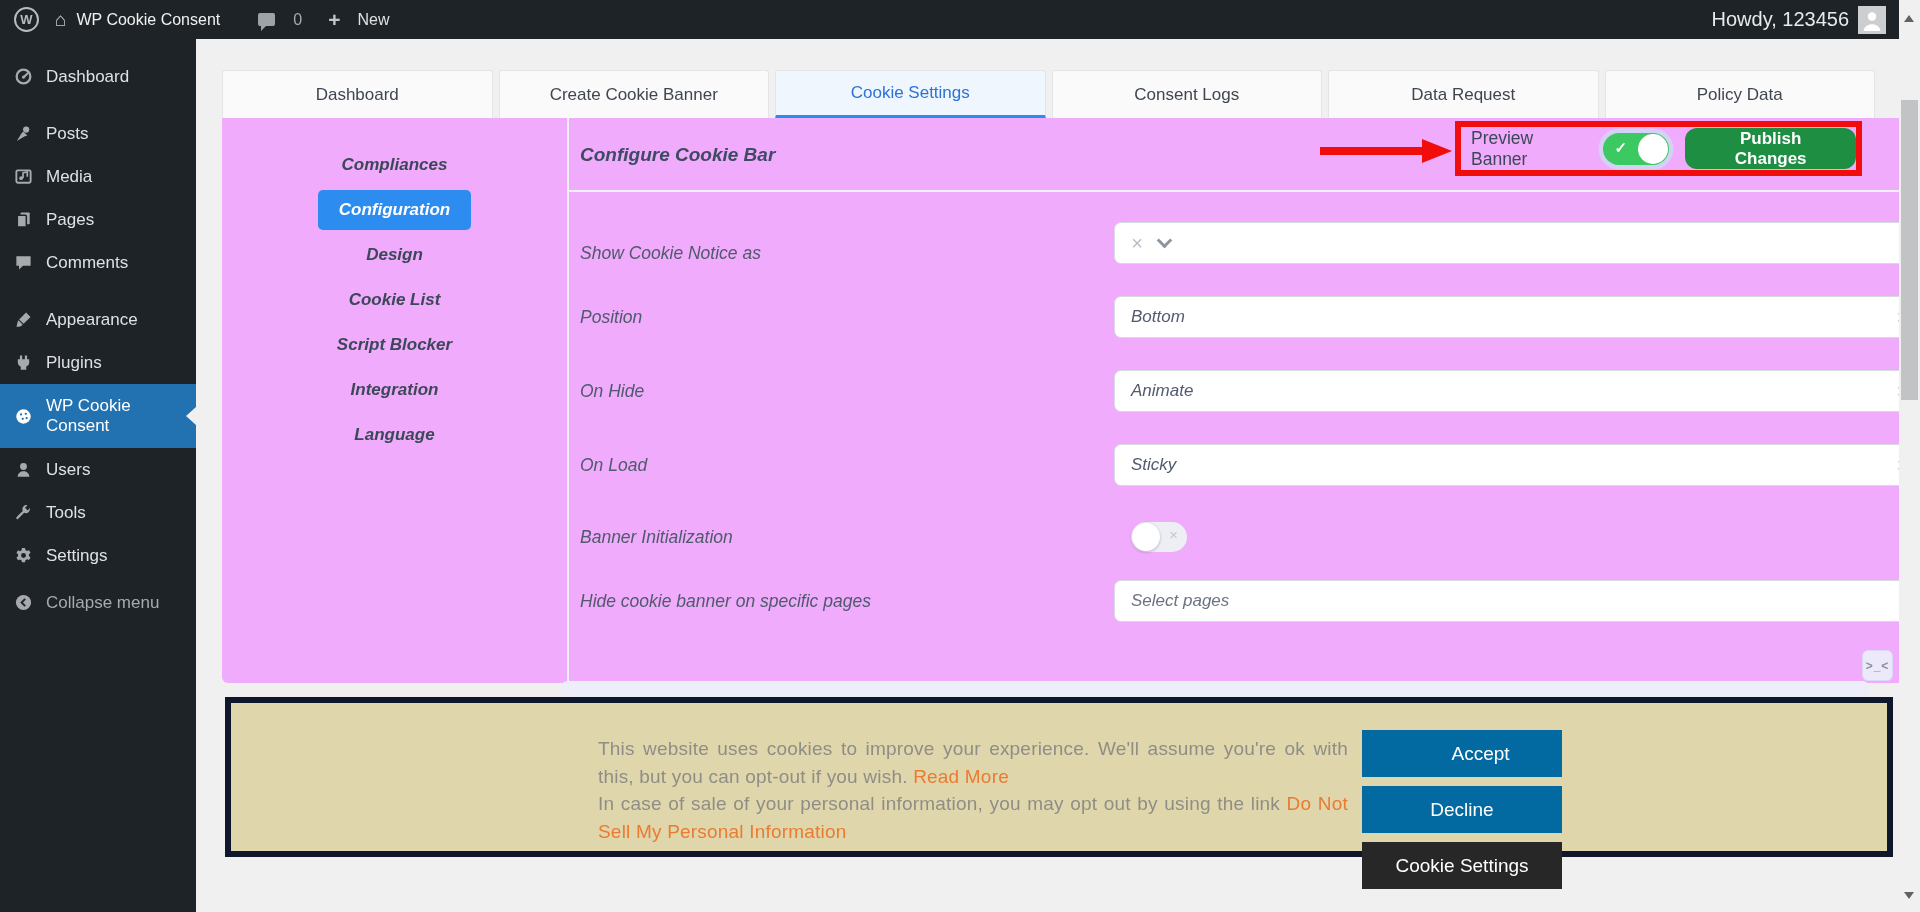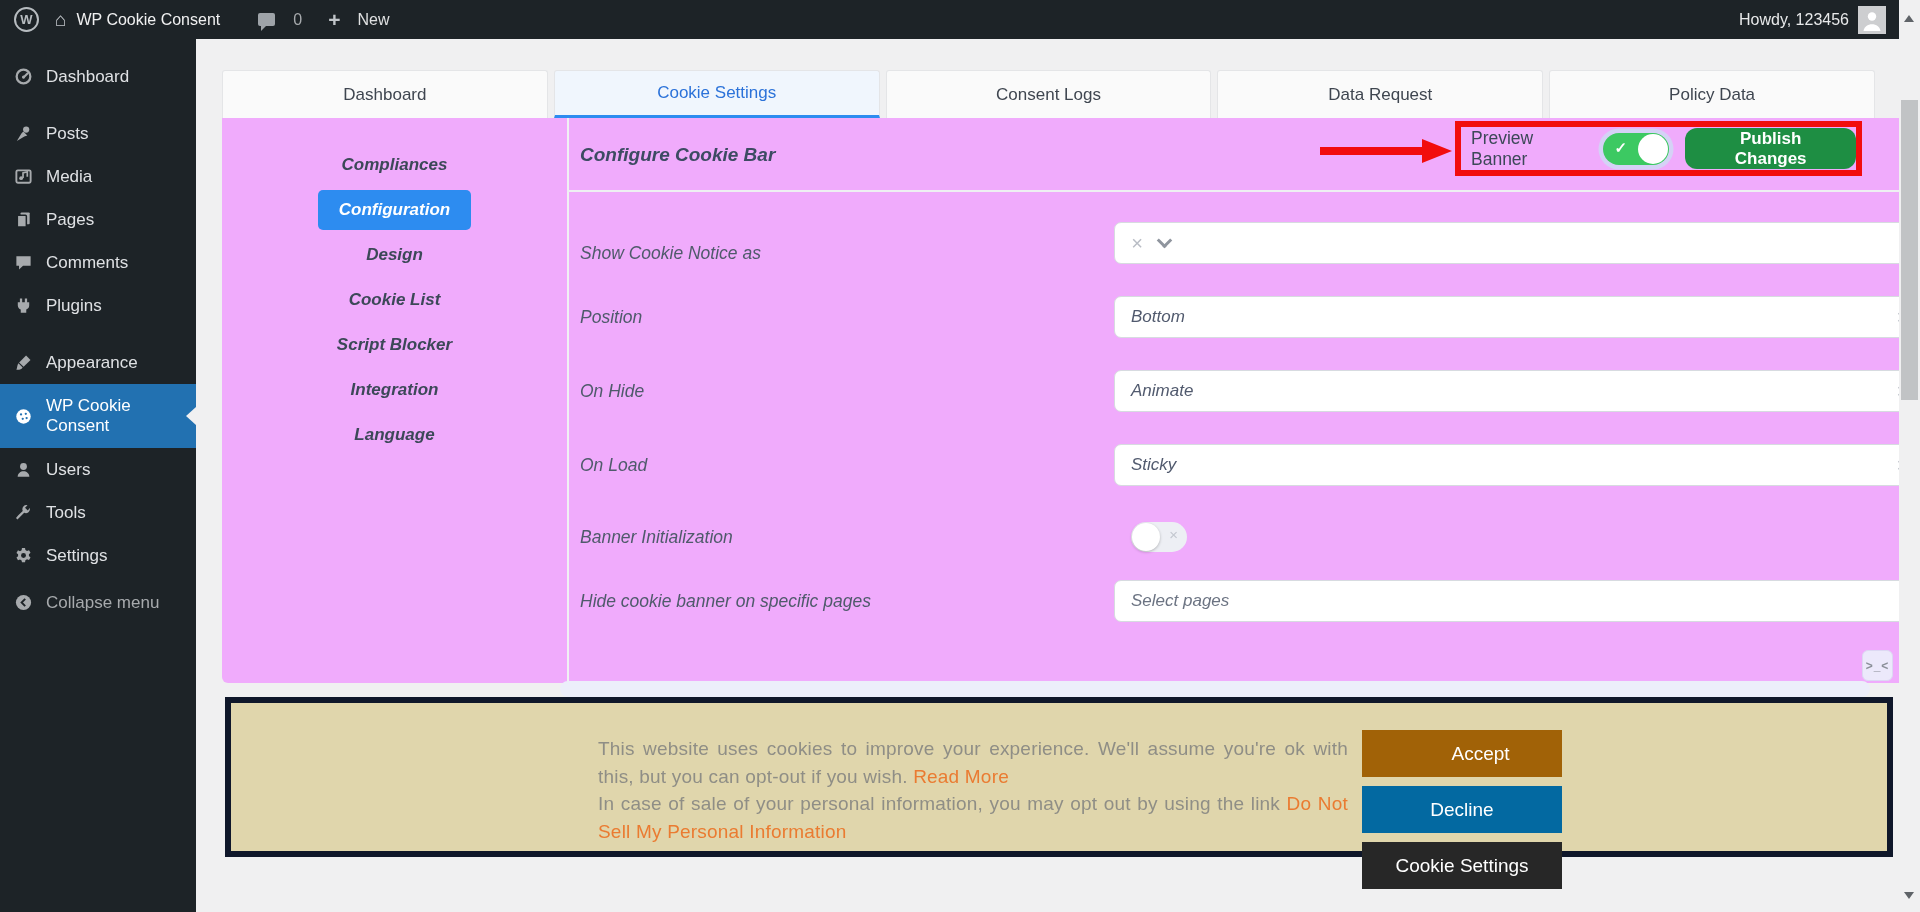--- a/index.html
+++ b/index.html
@@ -14,21 +14,21 @@
     display:flex; align-items:center; justify-content:center; font-size:13px; font-weight:700;
     color:#b7bcc0; margin-right:6px; }
   .home-glyph { font-size:19px; color:#c1c5c9; line-height:1; }
   .site-name { color:#f0f0f1; margin-right:22px; }
   .bubble { width:17px; height:13px; background:#9ea3a8; border-radius:2px; position:relative; margin-left:6px; }
   .bubble:after { content:""; position:absolute; left:3px; bottom:-5px;
     border:4px solid transparent; border-top-color:#9ea3a8; border-left-color:#9ea3a8; }
   .ab-count { color:#a7aaad; margin:0 16px 0 8px; }
   .plus-glyph { font-size:21px; font-weight:700; color:#c1c5c9; line-height:1; margin-right:7px; }
   .ab-right { position:absolute; right:34px; top:0; height:39px; display:flex; align-items:center; gap:9px; }
-  .howdy { color:#e8e9ea; font-size:16px; }
+  .howdy { color:#e8e9ea; font-size:20px; }
 
   
   #sidebar { position:absolute; left:0; top:39px; width:196px; height:873px;
     background:#1d2327; color:#dfe1e4; padding-top:16px; }
   .menu-item { display:flex; align-items:center; gap:12px; padding-left:14px;
     height:43px; font-size:17px; cursor:pointer; position:relative; }
   .menu-item .mi-icon { width:20px; display:flex; color:#a7aaad; flex:none; }
   .mi-label { line-height:1.15; }
   .menu-item.mt { margin-top:14px; }
   .menu-item.active-wp { background:#2271b1; color:#fff; height:64px; align-items:center; }
@@ -97,21 +97,21 @@
   
   #banner-box { position:absolute; left:225px; top:697px; width:1668px; height:160px;
     border:6px solid #0f172a; background:#e0d6ac; z-index:3; }
   .banner-text { position:absolute; left:367px; top:32px; width:750px; font-size:19px; line-height:27.5px;
     color:#8f8e86; text-align:justify; letter-spacing:.2px; }
   .banner-link { color:#ea7b31; text-decoration:none; cursor:pointer; }
   .banner-btns { position:absolute; left:1131px; top:27px; width:200px; display:flex;
     flex-direction:column; gap:9px; }
   .bbtn { height:47px; display:flex; align-items:center; justify-content:center; color:#fff;
     font-size:19px; cursor:pointer; border:none; font-family:inherit; }
-  .bbtn.accept { background:#a16207;padding-left:37px; }
+  .bbtn.accept { background:#0369a1;padding-left:37px; }
   .bbtn.decline { background:#0369a1; }
   .bbtn.csettings { background:#272727; }
 
   
   #scrollbar { position:absolute; right:0; top:0; width:21px; height:912px; background:#f0f0f1; z-index:6; }
   .sb-arrow-up { position:absolute; left:5px; top:10px; width:0; height:0;
     border:5.5px solid transparent; border-bottom:7px solid #5f6368; cursor:pointer; }
   .sb-arrow-down { position:absolute; left:5px; bottom:8px; width:0; height:0;
     border:5.5px solid transparent; border-top:7px solid #5f6368; cursor:pointer; }
   .sb-thumb { position:absolute; left:2px; top:100px; width:17px; height:300px; background:#c1c3c5; cursor:pointer; }
@@ -181,36 +181,36 @@
     <span class="mi-label">Pages</span>
   </div>
   <div class="menu-item">
     <span class="mi-icon">
         <svg viewBox="0 0 20 20" width="19" height="19">
           <path d="M2.5 3.5h15v9.8h-8l-4.2 4v-4H2.5z" fill="currentColor"></path>
         </svg>
       </span>
     <span class="mi-label">Comments</span>
   </div>
-  <div class="menu-item">
-    <span class="mi-icon">
-        <svg viewBox="0 0 20 20" width="19" height="19">
-          <path d="M6.2 2.5v4.2H4v3.2c0 2 1.3 3.7 3.1 4.3v3.3h5.8v-3.3A4.6 4.6 0 0016 10V6.7h-2.2V2.5h-2.4v4.2H8.6V2.5z" fill="currentColor"></path>
-        </svg>
-      </span>
-    <span class="mi-label">Plugins</span>
-  </div>
   <div class="menu-item mt">
     <span class="mi-icon">
         <svg viewBox="0 0 20 20" width="19" height="19">
           <path d="M12.7 2.6l4.7 4.7-7.3 7.3-4.7-4.7z" fill="currentColor"></path>
           <path d="M4.7 10.9l4.4 4.4c-.8 1.7-2.8 2.5-6.6 2.4 1-1.9.7-4.7 2.2-6.8z" fill="currentColor"></path>
         </svg>
       </span>
     <span class="mi-label">Appearance</span>
+  </div>
+  <div class="menu-item">
+    <span class="mi-icon">
+        <svg viewBox="0 0 20 20" width="19" height="19">
+          <path d="M6.2 2.5v4.2H4v3.2c0 2 1.3 3.7 3.1 4.3v3.3h5.8v-3.3A4.6 4.6 0 0016 10V6.7h-2.2V2.5h-2.4v4.2H8.6V2.5z" fill="currentColor"></path>
+        </svg>
+      </span>
+    <span class="mi-label">Plugins</span>
   </div>
   <div class="menu-item active-wp">
     <span class="mi-icon">
         <svg viewBox="0 0 20 20" width="19" height="19">
           <circle cx="10" cy="10" r="7.6" fill="currentColor"></circle>
           <circle cx="7.4" cy="7.8" r="1.2" fill="#2271b1"></circle>
           <circle cx="12.4" cy="7.2" r="1.2" fill="#2271b1"></circle>
           <circle cx="9.2" cy="12.4" r="1.2" fill="#2271b1"></circle>
           <circle cx="13.3" cy="11.6" r="1.2" fill="#2271b1"></circle>
         </svg>
@@ -250,20 +250,21 @@
           <circle cx="10" cy="10" r="8" fill="currentColor"></circle>
           <path d="M11.8 6.2L8 10l3.8 3.8" fill="none" stroke="#1d2327" stroke-width="2"></path>
         </svg>
       </span>
     <span class="mi-label">Collapse menu</span>
   </div>
 </div>
 
 <div id="tabs">
   <div class="tab">Dashboard</div>
+  <div class="tab">Create Cookie Banner</div>
   <div class="tab active">Cookie Settings</div>
   <div class="tab">Consent Logs</div>
   <div class="tab">Data Request</div>
   <div class="tab">Policy Data</div>
 </div>
 
 <div id="card">
   <div id="subnav">
     <div class="sn-item">Compliances</div>
     <div class="sn-item active">Configuration</div>

